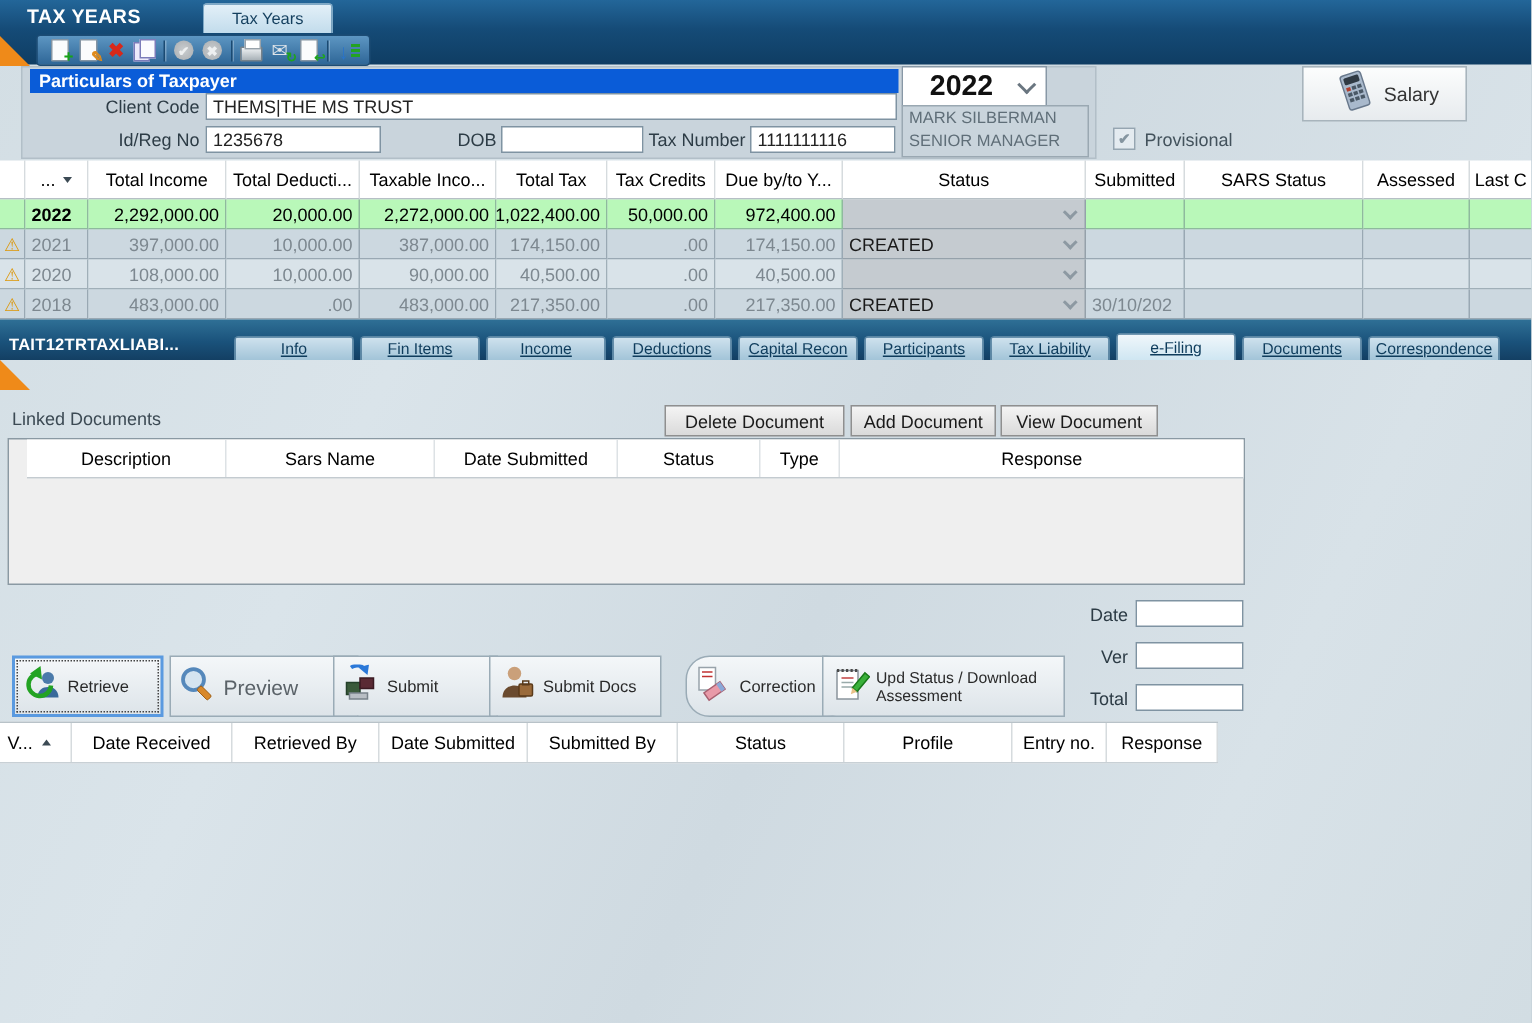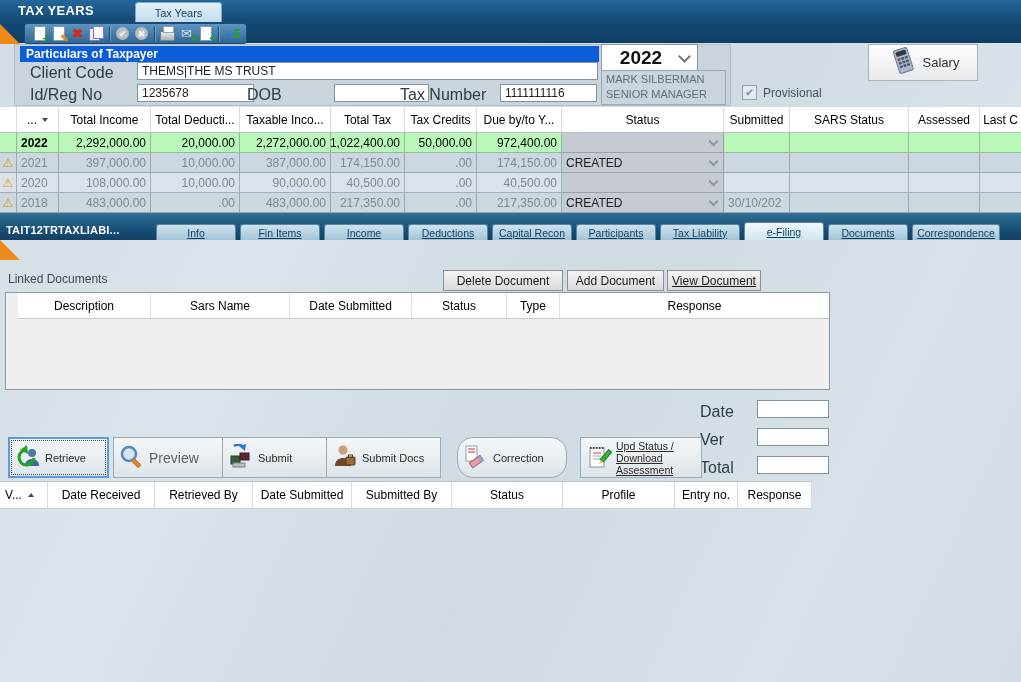--- a/index.html
+++ b/index.html
@@ -31,21 +31,21 @@
   .env{font-size:13px;color:#dde3e8;line-height:1;}
   .grnarrow{color:#1fa31f;font-size:9px;right:-2px;bottom:-1px;}
   .dl{color:#2a74c8;font-weight:bold;font-size:14px;line-height:1;margin-right:5px;}
   .bars{position:absolute;right:1px;top:4px;width:6px;height:10px;
         background:repeating-linear-gradient(180deg,#23a323 0 2px,transparent 2px 3.6px);}
   .fold{position:absolute;left:0;width:0;height:0;border-bottom:20px solid #ef8a19;border-right:20px solid transparent;}
   
   #panel{position:absolute;left:14px;top:44px;width:717px;height:62px;background:#c9d4dc;border:1px solid #b2bfc8;box-sizing:border-box;}
   #p-head{position:absolute;left:20px;top:46px;width:579px;height:16px;background:#0a5cd8;color:#fff;font-weight:bold;
           font-size:12px;line-height:16px;padding-left:6px;box-sizing:border-box;}
-  .flabel{position:absolute;text-align:left;color:#2d3c46;font-size:16px;}
+  .flabel{position:absolute;text-align:right;color:#2d3c46;font-size:12px;}
   .ipt{position:absolute;border:1px solid #7f93a2;background:#fff;font:12px "Liberation Sans",sans-serif;
        padding:1px 4px;box-sizing:border-box;height:18px;color:#222;}
   #year-select{position:absolute;left:601px;top:44px;width:97px;height:27px;background:#fff;border:1px solid #8898a6;
                box-sizing:border-box;display:flex;align-items:center;cursor:pointer;}
   #year-select .yv{flex:1;text-align:center;font-size:19px;font-weight:bold;color:#111;}
   .chev{width:7px;height:7px;border-right:2px solid #6a7680;border-bottom:2px solid #6a7680;transform:rotate(45deg);margin:-3px 8px 0 0;}
   #preparer{position:absolute;left:601px;top:70px;width:125px;height:35px;background:#c9d4dc;border:1px solid #9aa8b2;
             box-sizing:border-box;padding:1px 4px;color:#5f6e78;font-size:11px;line-height:15px;white-space:nowrap;overflow:hidden;}
   #provisional{position:absolute;left:742px;top:85px;display:flex;align-items:center;gap:6px;cursor:pointer;}
   #prov-box{width:13px;height:13px;background:#e4ebf0;border:1px solid #95a5b1;display:flex;align-items:center;justify-content:center;
@@ -322,21 +322,21 @@
       <div class="dtab active">e-Filing</div>
       <div class="dtab">Documents</div>
       <div class="dtab wide">Correspondence</div>
     </div>
   </div>
   <div class="fold" style="top:240px;"></div>
 
   <div id="ld-label">Linked Documents</div>
   <div class="docbtn" style="left:443px;width:120px;">Delete Document</div>
   <div class="docbtn" style="left:567px;width:97px;">Add Document</div>
-  <div class="docbtn" style="left:667px;width:94px;text-decoration:underline;">View Document</div>
+  <div class="docbtn" style="left:667px;width:105px;">View Document</div>
   <div id="doc-table">
     <div id="doc-head">
       <div class="dhc dc0">Description</div>
       <div class="dhc dc1">Sars Name</div>
       <div class="dhc dc2">Date Submitted</div>
       <div class="dhc dc3">Status</div>
       <div class="dhc dc4">Type</div>
       <div class="dhc dc5">Response</div>
     </div>
   </div>
@@ -398,21 +398,21 @@
         <line x1="5" y1="5" x2="12" y2="5" stroke="#c03030" stroke-width="1"></line>
           <line x1="5" y1="8" x2="12" y2="8" stroke="#c03030" stroke-width="1"></line>
         <g transform="rotate(-35 14 16)">
             <rect x="6" y="14" width="13" height="6" fill="#e89aa8" stroke="#a86070"></rect>
             <rect x="16" y="14" width="3" height="6" fill="#8aa8d8"></rect>
           </g>
       </svg>
     </span>
     <span class="alabel">Correction</span>
   </div>
-  <div class="act" id="act-upd" style="left:580px;width:122px;text-decoration:underline;">
+  <div class="act" id="act-upd" style="left:548px;width:162px;">
     <span>
       <svg width="26" height="26" viewBox="0 0 26 26">
         <rect x="4" y="4" width="14" height="19" fill="#fff" stroke="#8a949c"></rect>
         <line x1="4" y1="4" x2="18" y2="4" stroke="#4a4a4a" stroke-width="2" stroke-dasharray="1.5 1.5"></line>
         <line x1="7" y1="9" x2="15" y2="9" stroke="#c04040"></line>
           <line x1="7" y1="12" x2="15" y2="12" stroke="#9aa"></line>
           <line x1="7" y1="15" x2="15" y2="15" stroke="#9aa"></line>
         <g transform="rotate(40 19 13)">
             <rect x="17" y="5" width="4" height="13" fill="#3ab03a" stroke="#1a7a1a"></rect>
             <path d="M17 18 l2 4 2-4z" fill="#e8c088"></path>

